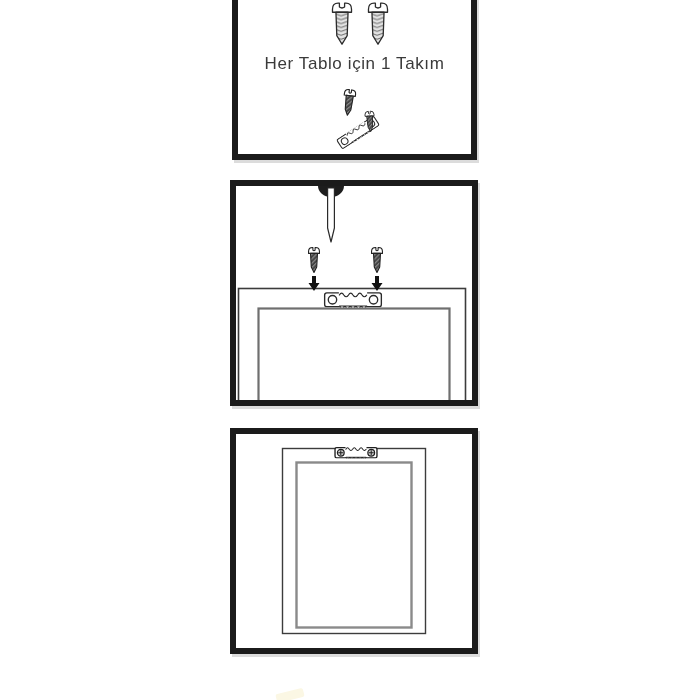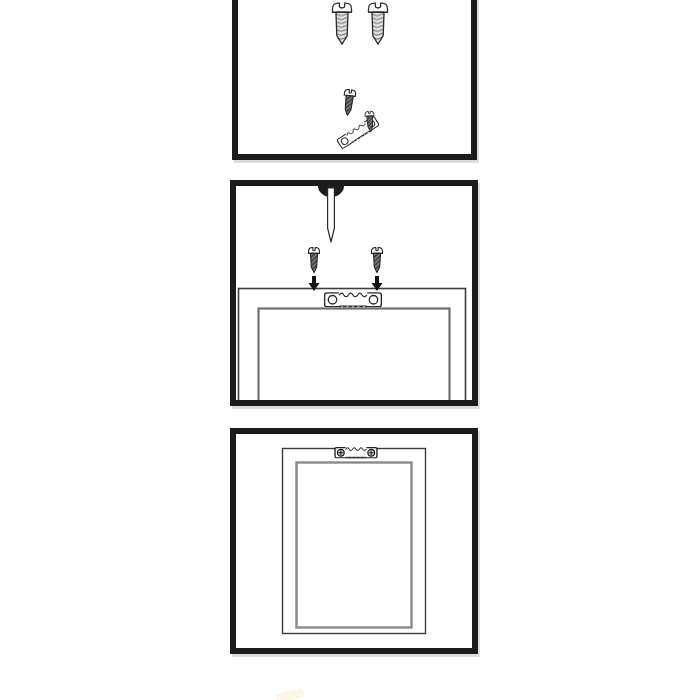--- a/index.html
+++ b/index.html
@@ -120,20 +120,21 @@
     <g transform="rotate(7 111 102)">
       <use href="#screw-small" x="103" y="87" width="16" height="31"></use>
     </g>
     <g transform="translate(120 132.5) rotate(-33)">
       <use href="#hanger" x="-23.5" y="-6" width="47" height="12"></use>
     </g>
     <g transform="rotate(-4 132 122)">
       <use href="#screw-small" x="125.5" y="110" width="13" height="23"></use>
     </g>
   </svg>
+  <div class="caption">Her Tablo için 1 Takım</div>
 </div>
 
 <div id="panel2" class="panel">
   <svg width="236" height="214" viewBox="0 0 236 214">
     <rect x="2.5" y="102.5" width="227" height="150" fill="none" stroke="var(--frame_outer_gray)" stroke-width="1.6"></rect>
     <rect x="22.5" y="122.5" width="191" height="150" fill="none" stroke="#6f6f6f" stroke-width="2.2"></rect>
     <use href="#hanger" x="86" y="106" width="62" height="15.5"></use>
     <use href="#nail" x="81" y="0" width="28" height="60"></use>
     <use href="#screw-small" x="69.5" y="60" width="17" height="28"></use>
     <use href="#screw-small" x="132.5" y="60" width="17" height="28"></use>

